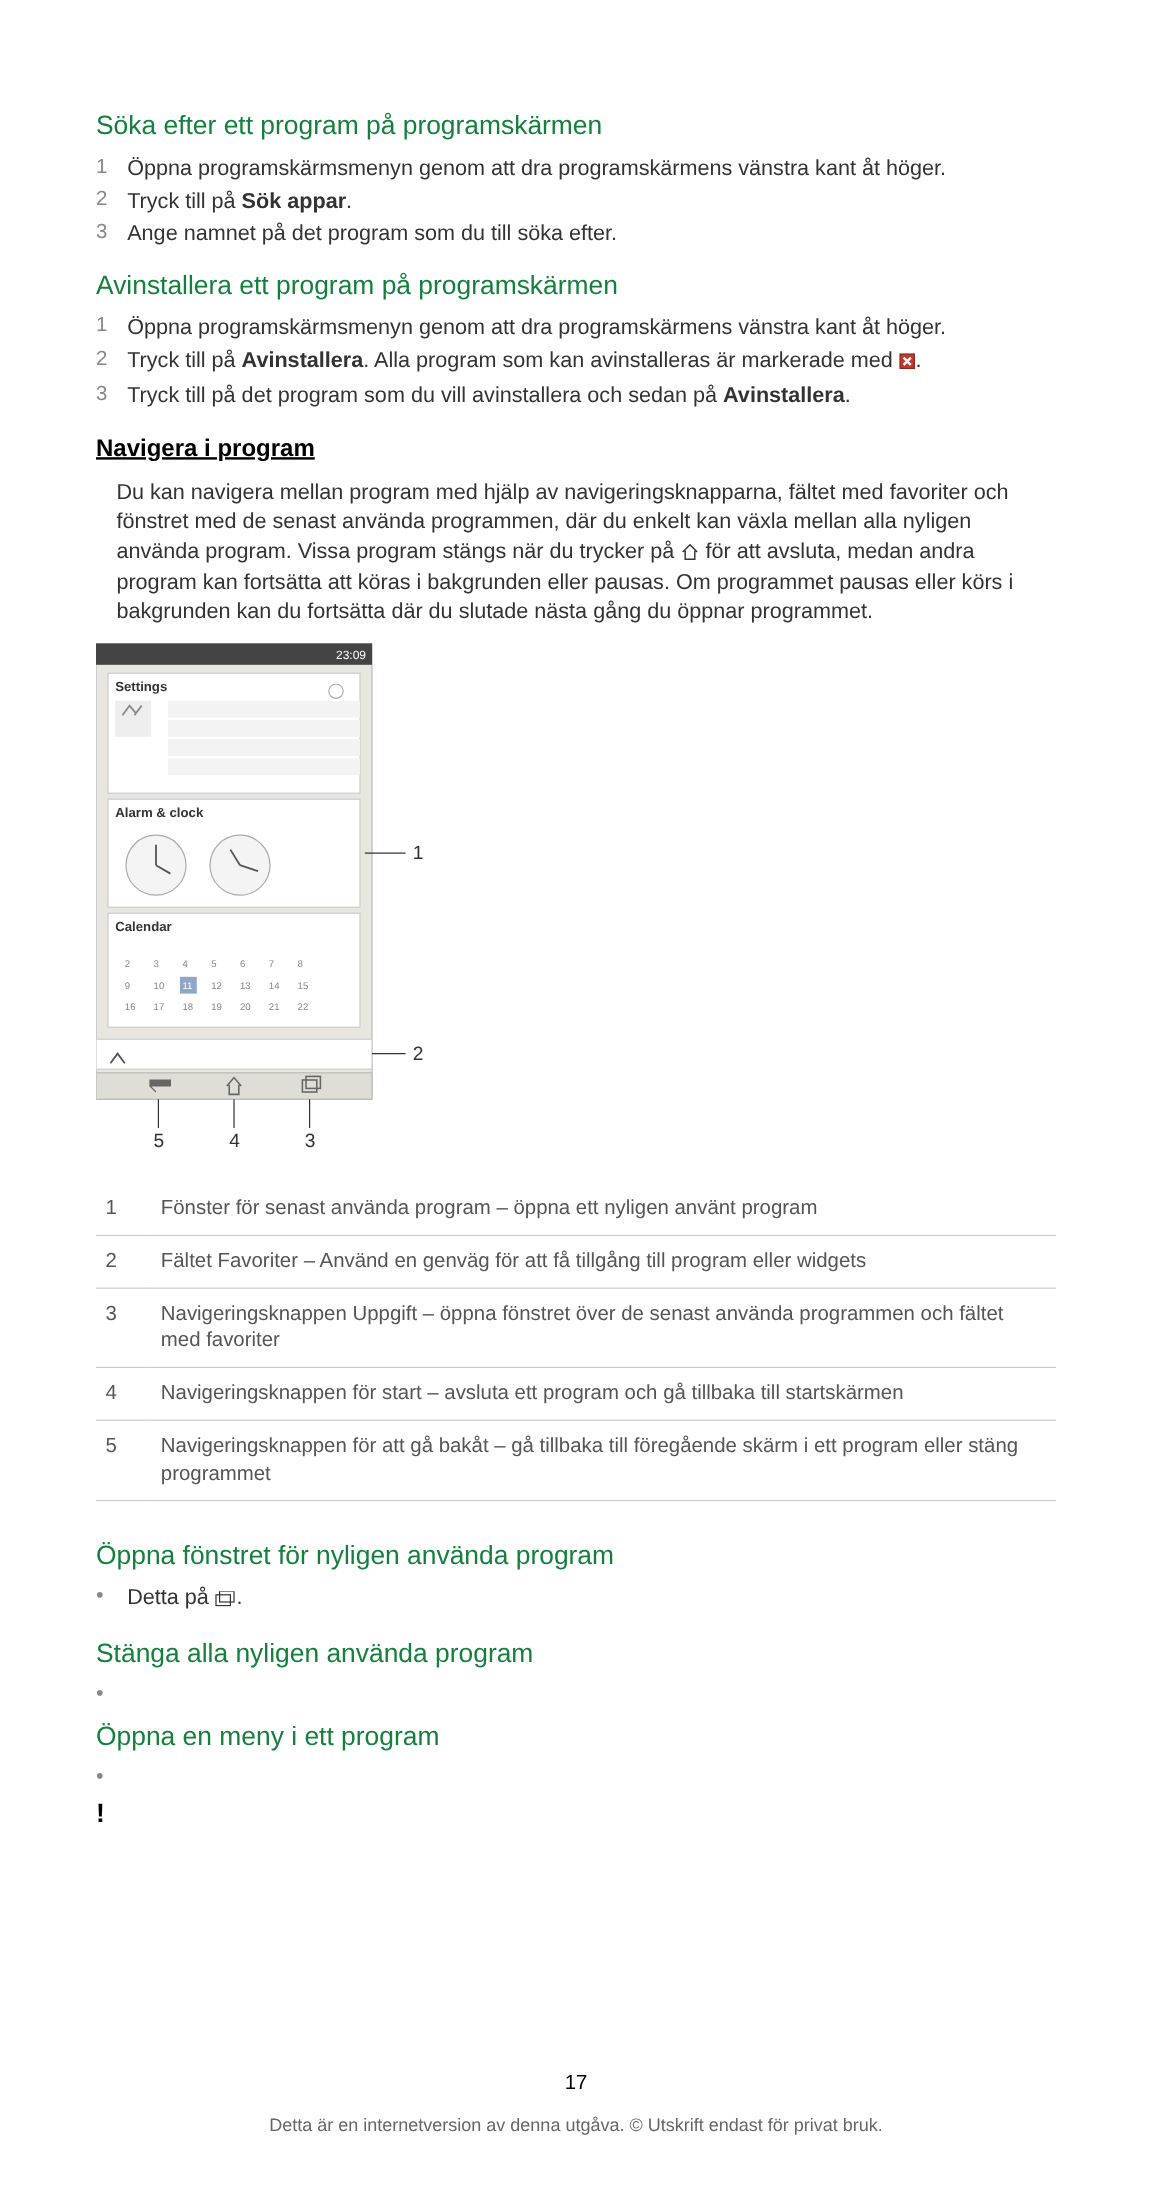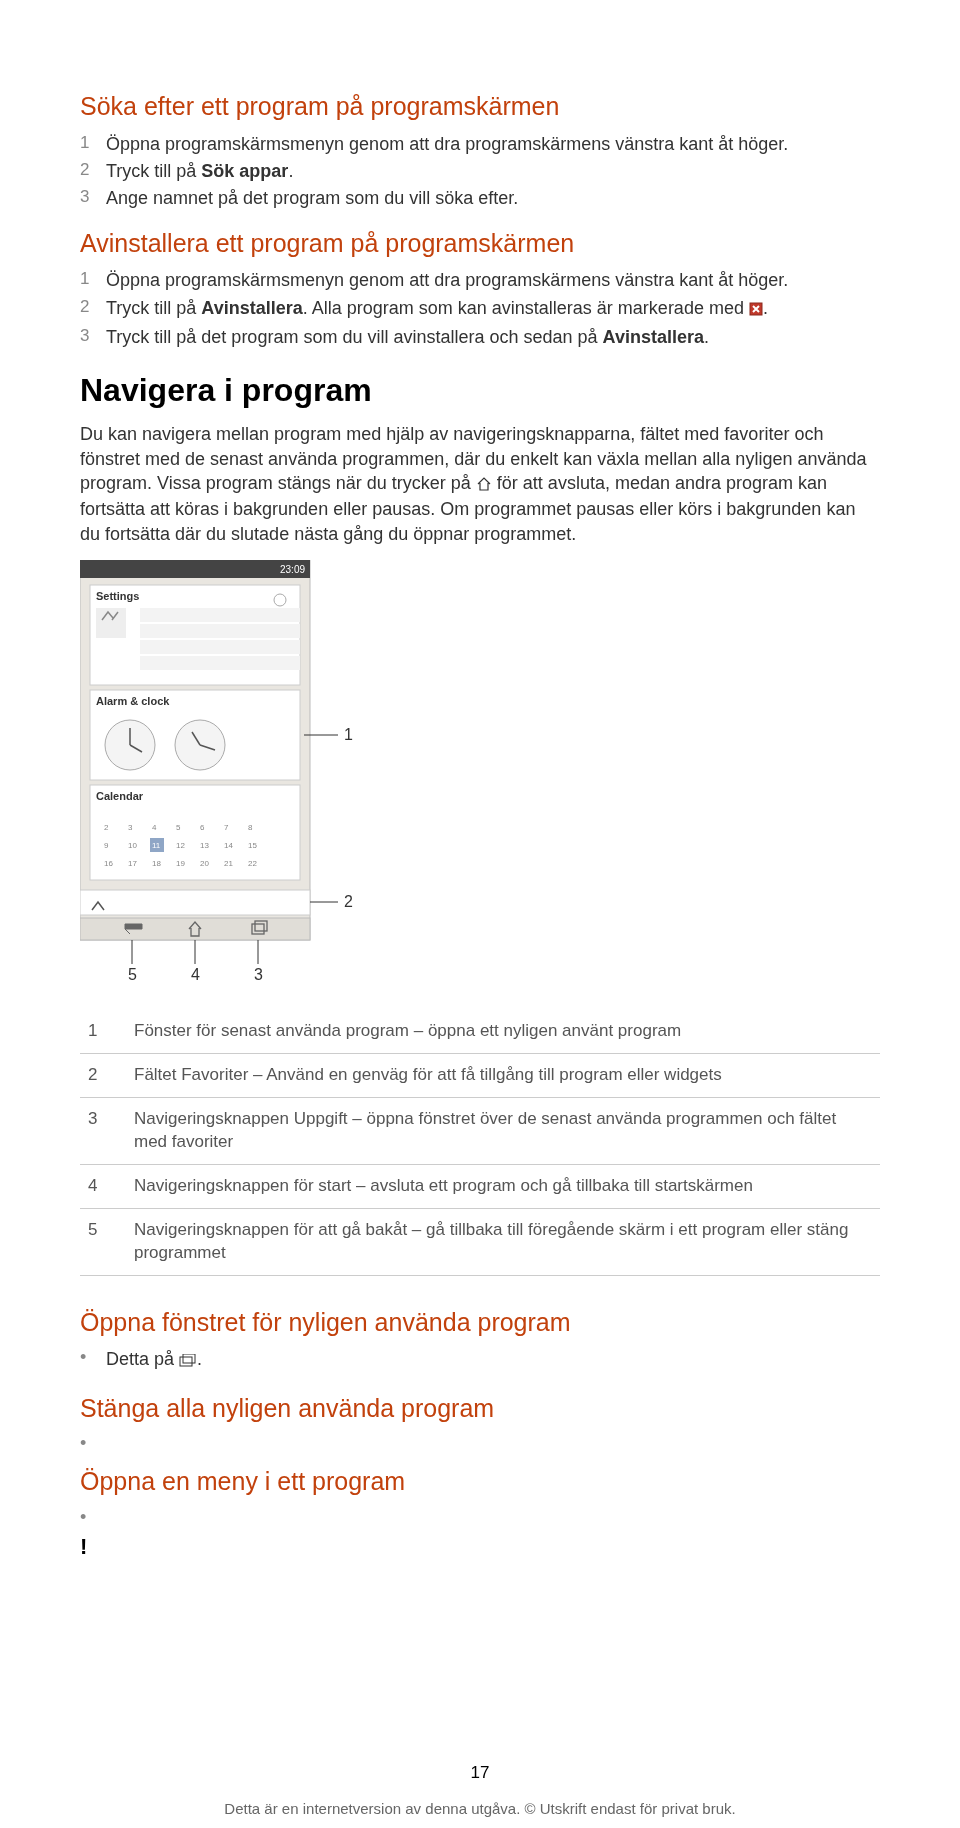--- a/index.html
+++ b/index.html
@@ -7,29 +7,30 @@
     font-size: 18px;
     line-height: 1.35;
     color: #333;
     background: #fff;
     margin: 0;
     padding: 80px 80px 40px 80px;
     width: 960px;
     box-sizing: border-box;
   }
   .section-heading {
-    color: #c2410c;
-    font-size: 25px;
+    color: #15803d;
+    font-size: 22px;
     margin: 10px 0 8px 0;
   }
   .section-heading-black {
     color: #000;
-    font-size: 32px;
+    font-size: 20px;
     font-weight: bold;
     margin: 20px 0 10px 0;
+    text-decoration: underline;
   }
   .step-list {
     display: flex;
     flex-direction: column;
     gap: 3px;
     margin-bottom: 16px;
   }
   .step {
     display: flex;
     align-items: flex-start;
@@ -38,21 +39,21 @@
     width: 26px;
     flex-shrink: 0;
     color: #888;
     font-size: 17px;
   }
   .step-text {
     flex: 1;
   }
   .bold { font-weight: bold; }
   .para {
-    margin: 10px 0 14px 0;
+    margin: 10px 0 14px 17px;
   }
   .icon-inline {
     display: inline-block;
     vertical-align: -2px;
   }
   .screenshot-box {
     width: 290px;
     margin: 10px 0 20px 0;
   }
   .screenshot-box svg { display: block; }
@@ -112,21 +113,21 @@
     <div class="step-text">Öppna programskärmsmenyn genom att dra programskärmens vänstra kant åt höger.</div>
   </div>
   <div class="step">
     <div class="step-num">2</div>
     <div class="step-text">
       <span>Tryck till på </span><span class="bold">Sök appar</span><span>.</span>
     </div>
   </div>
   <div class="step">
     <div class="step-num">3</div>
-    <div class="step-text">Ange namnet på det program som du vill söka efter.</div>
+    <div class="step-text">Ange namnet på det program som du till söka efter.</div>
   </div>
 </div>
 
 <div class="section-heading">Avinstallera ett program på programskärmen</div>
 <div class="step-list">
   <div class="step">
     <div class="step-num">1</div>
     <div class="step-text">Öppna programskärmsmenyn genom att dra programskärmens vänstra kant åt höger.</div>
   </div>
   <div class="step">

